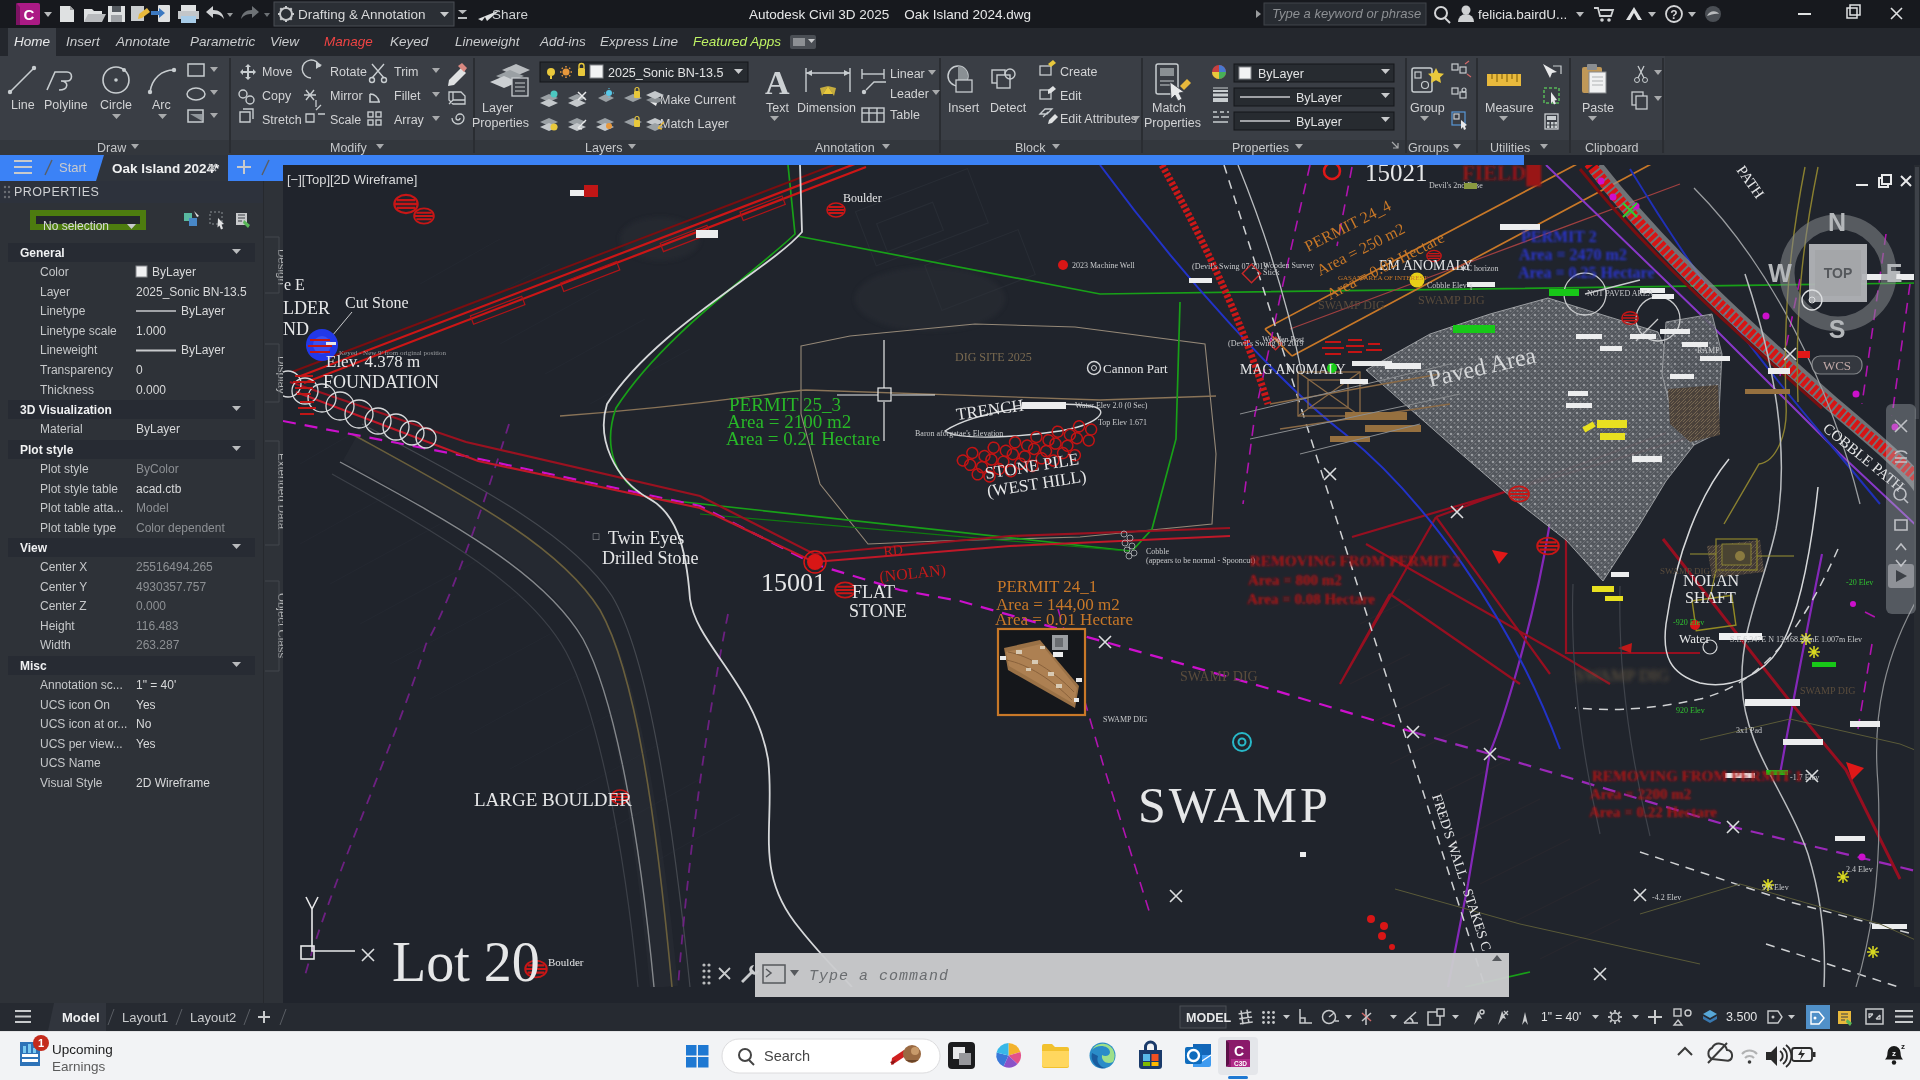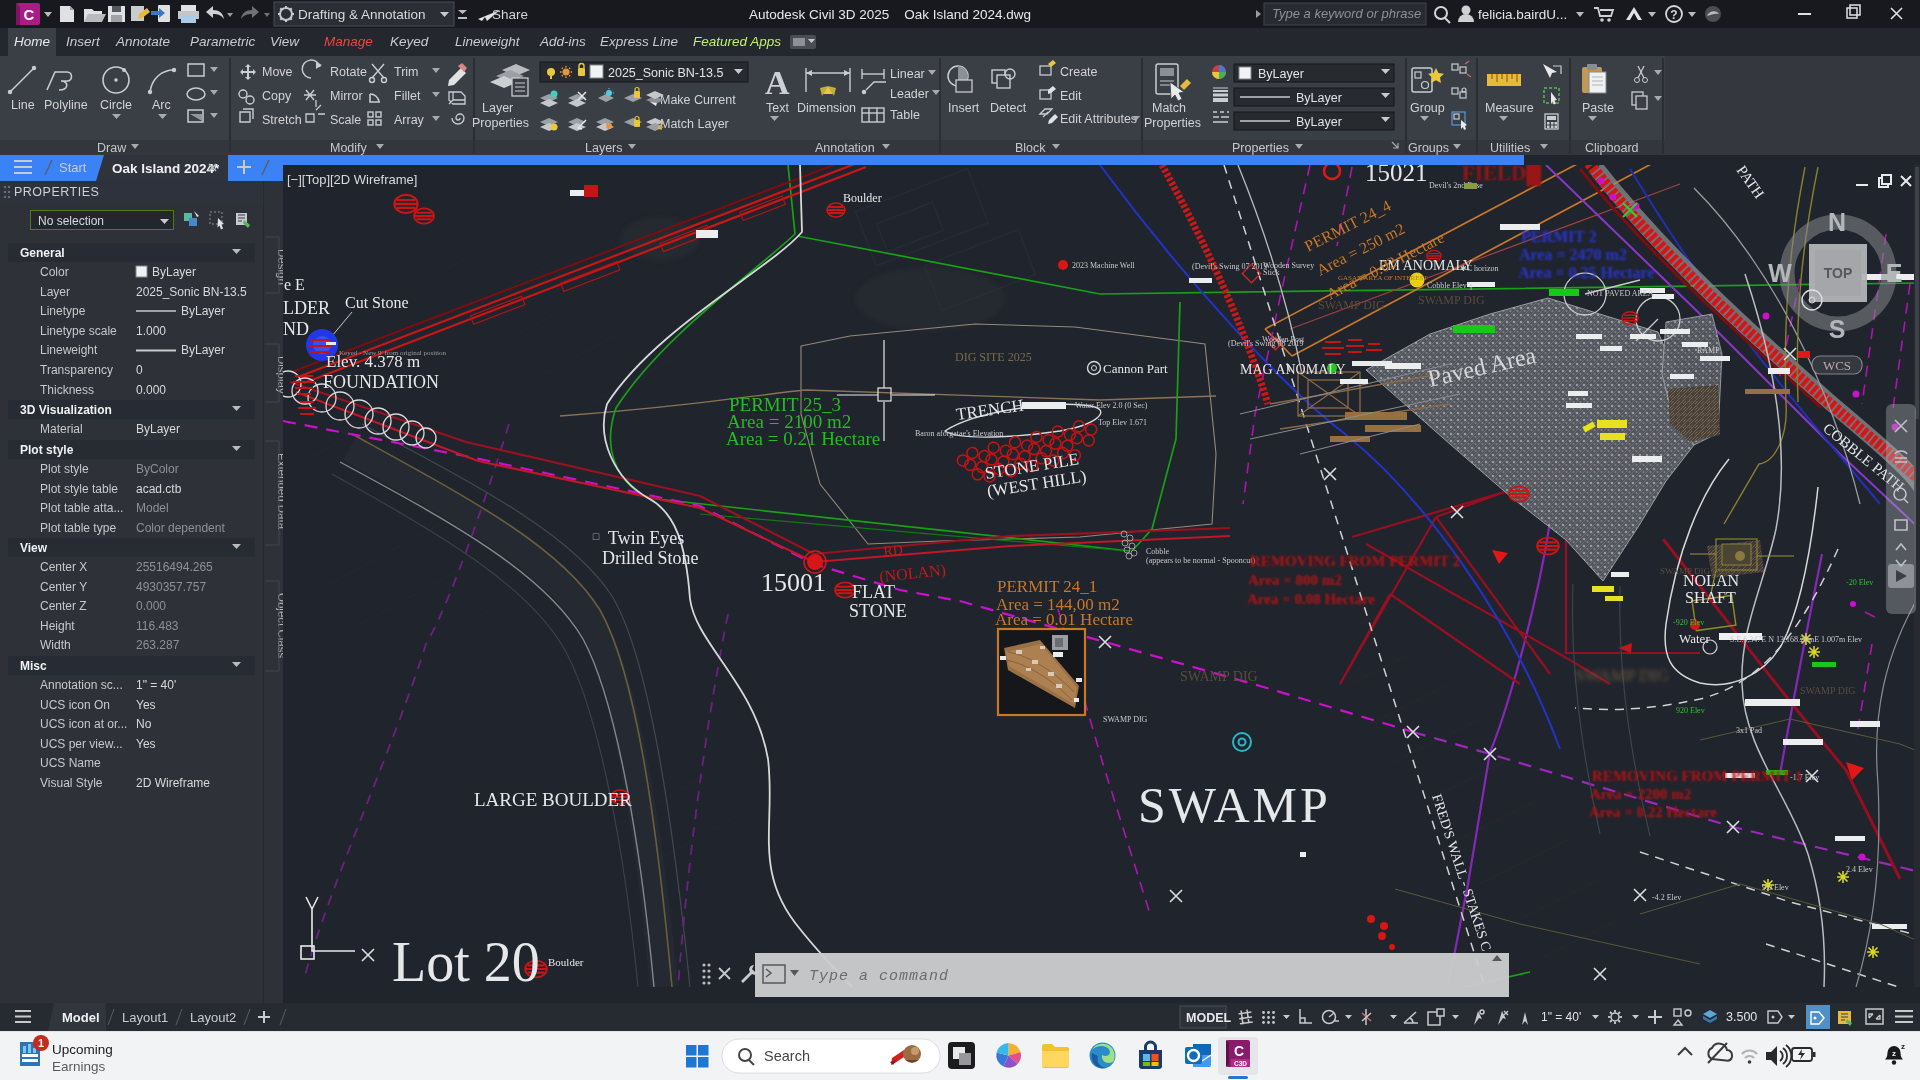--- a/index.html
+++ b/index.html
@@ -547,21 +547,21 @@
             <circle cx="3" cy="6" r="1.2"></circle>
             <circle cx="7" cy="6" r="1.2"></circle>
             <circle cx="3" cy="11" r="1.2"></circle>
             <circle cx="7" cy="11" r="1.2"></circle>
             <circle cx="3" cy="16" r="1.2"></circle>
             <circle cx="7" cy="16" r="1.2"></circle>
           </g>
         </svg>
     </div>
 
-    <div style="position:absolute;left:30px;top:29px;width:144px;height:20px;background:#23262c;border:1px solid #4d7c0f">
+    <div style="position:absolute;left:30px;top:29px;width:116px;height:20px;background:#23262c;border:6px solid #4d7c0f">
       <div class="t" style="left:7px;top:3px;font-size:12px;color:#d8d9da">No selection</div>
       <svg width="16" height="20" style="position:absolute;right:0;top:0">
           <path d="M3 8 l9 0 -4.5 5 z" fill="#c8cacc"></path>
         </svg>
     </div>
     <svg width="80" height="22" style="position:absolute;left:182px;top:28px">
       <g>
           <rect x="2" y="4" width="8" height="8" fill="#58b8a0"></rect>
           <rect x="7" y="9" width="8" height="8" fill="#4888c8"></rect>
           <path d="M12 2 l5 5 -2 1 z" fill="#e2e3e4"></path>

